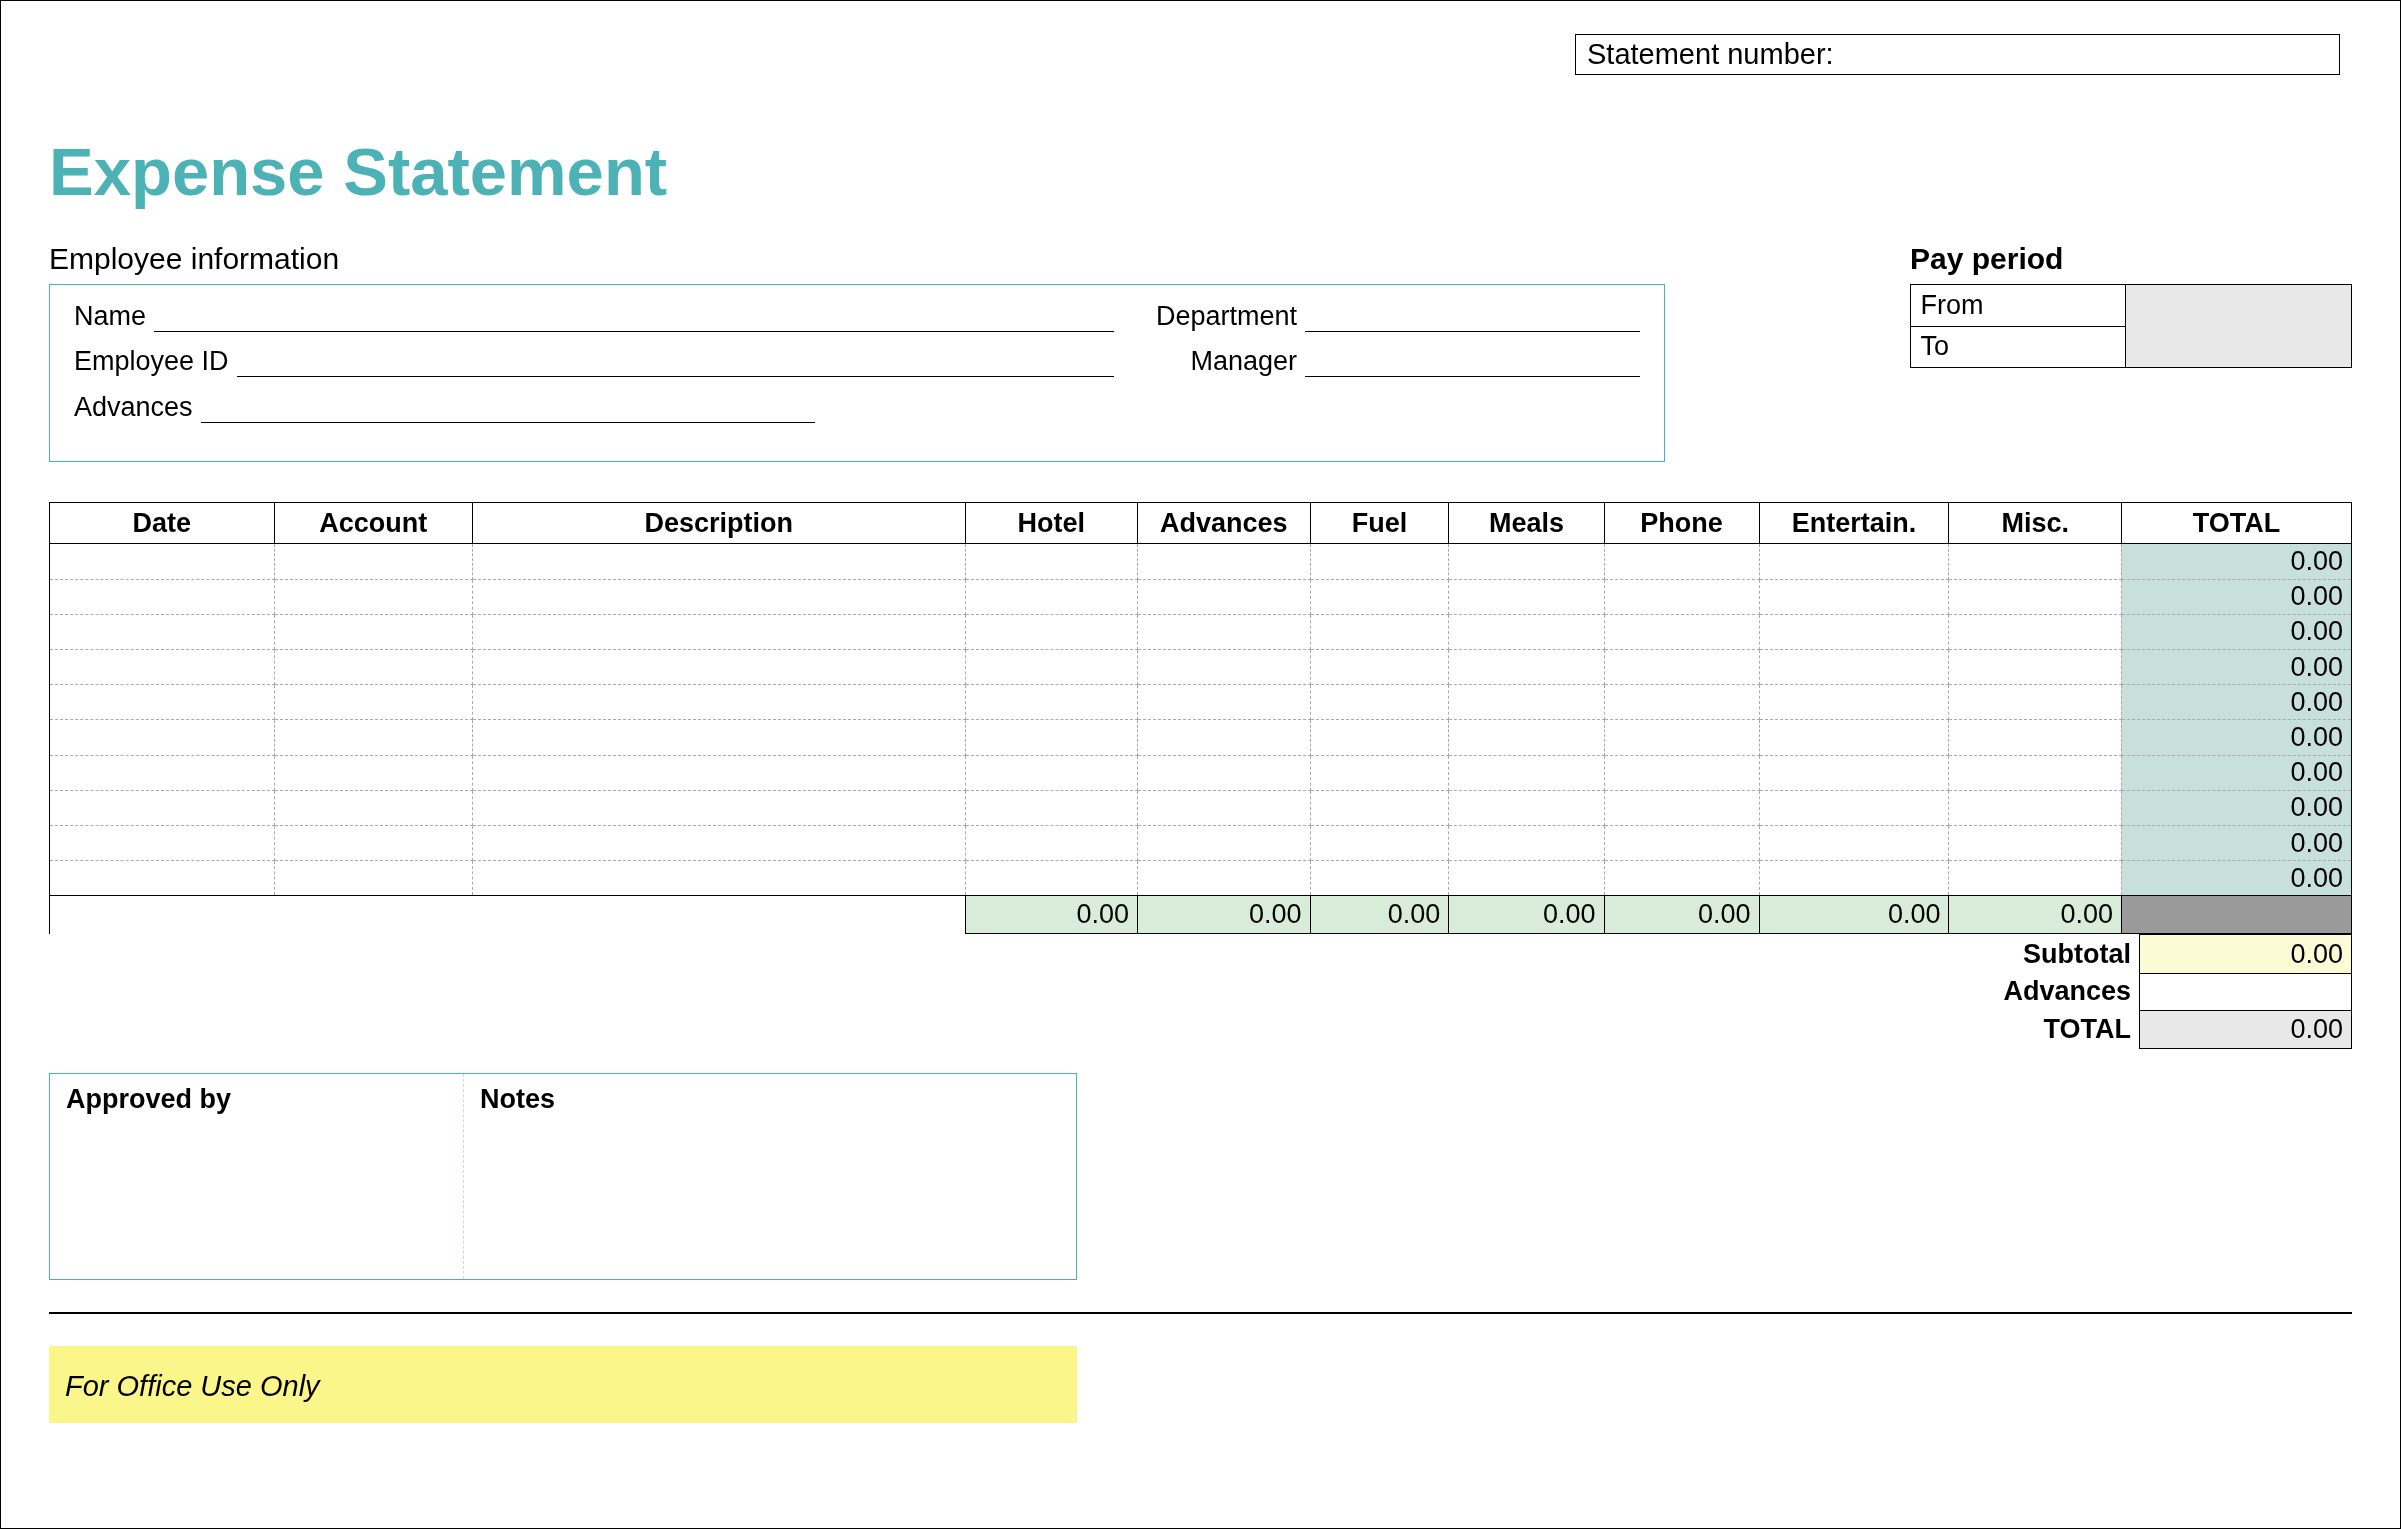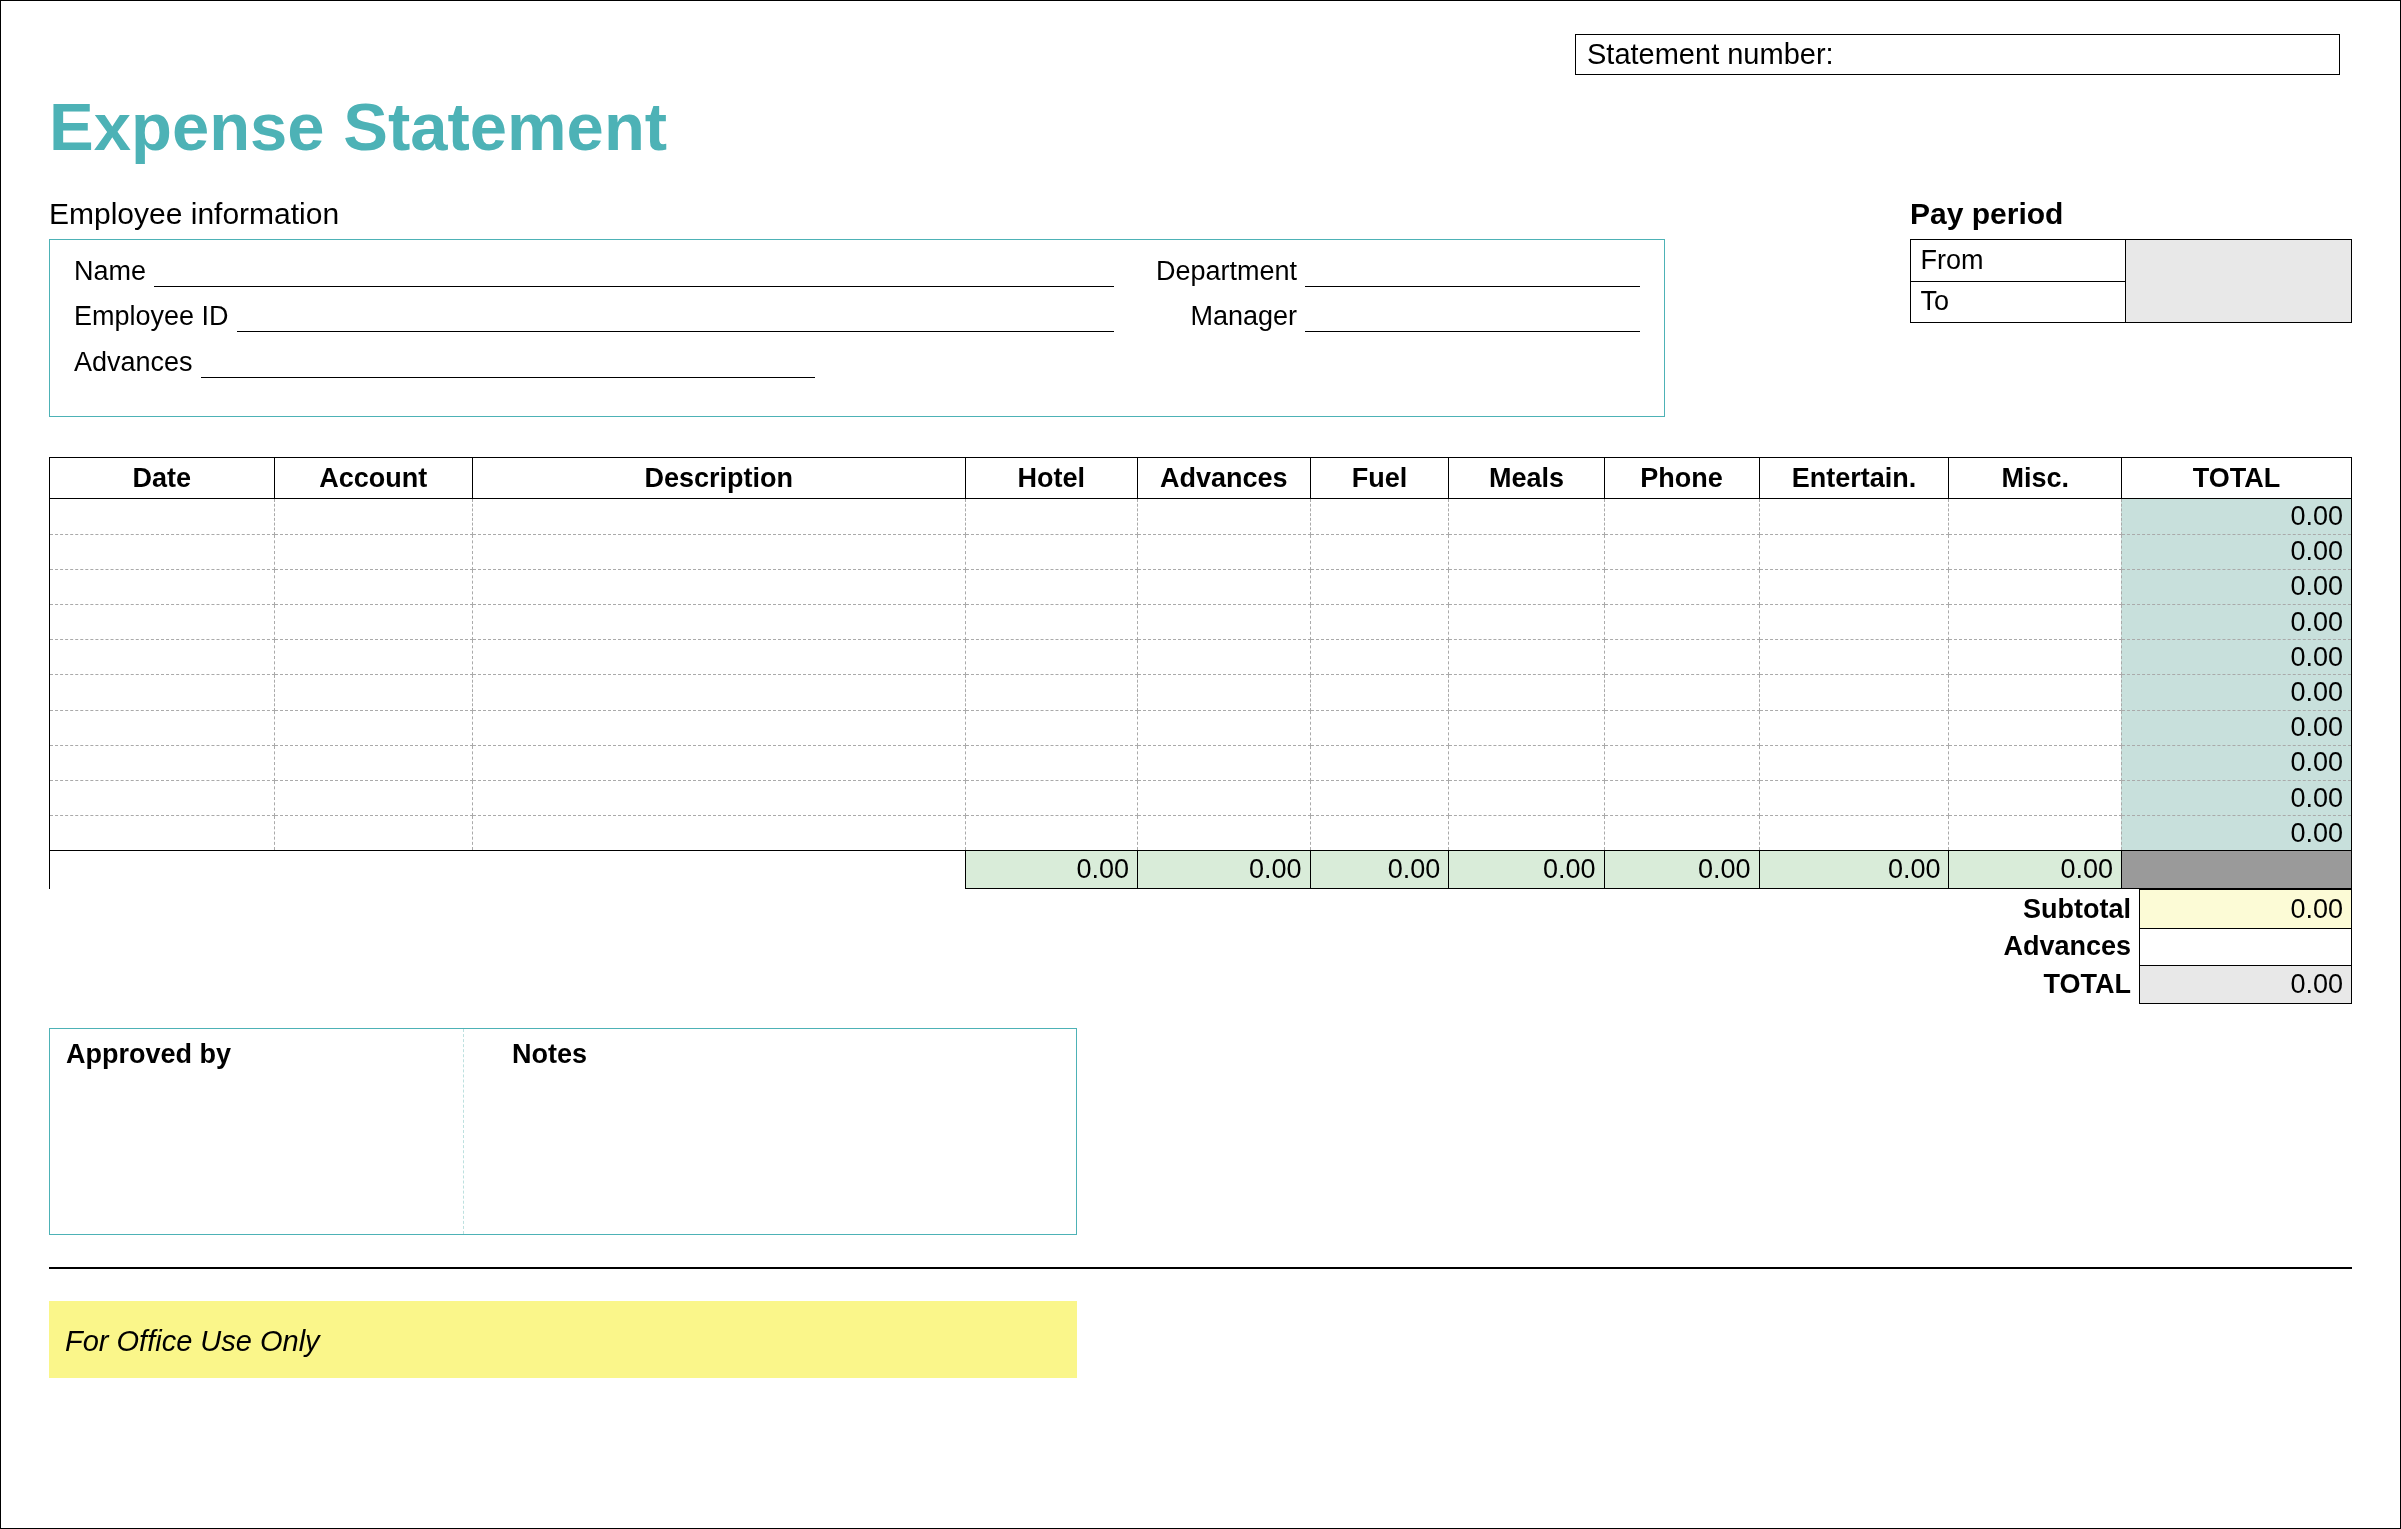--- a/index.html
+++ b/index.html
@@ -26,21 +26,21 @@
     border: 1.6px solid #000;
     font-size: 29px;
     padding: 3.2px 11px;
   }
 
   
   .title {
     color: #4db2b6;
     font-size: 67px;
     font-weight: bold;
-    margin-top: 63px;
+    margin-top: 108px;
     margin-bottom: 32px;
   }
 
   
   .row-top {
     display: flex;
     gap: 48px;
     justify-content: space-between;
   }
   .emp-heading {
@@ -162,21 +162,20 @@
   .sval.adv  { background: #fff; }
   .sval.tot  { background: #e8e8e8; }
 
   
   .approve-box {
     border: 1.6px solid #4db2b6;
     width: 1028px;
     height: 207px;
     display: flex;
     margin-top: 24px;
-    gap: 32px;
   }
   .approve-col {
     border-right: 1.6px dashed #bde0df;
     padding: 9.6px 16px;
     font-size: 27px;
     font-weight: bold;
   }
   .approve-col.a { width: 414px; }
   .approve-col.b { flex: 1; border-right: none; }
 

